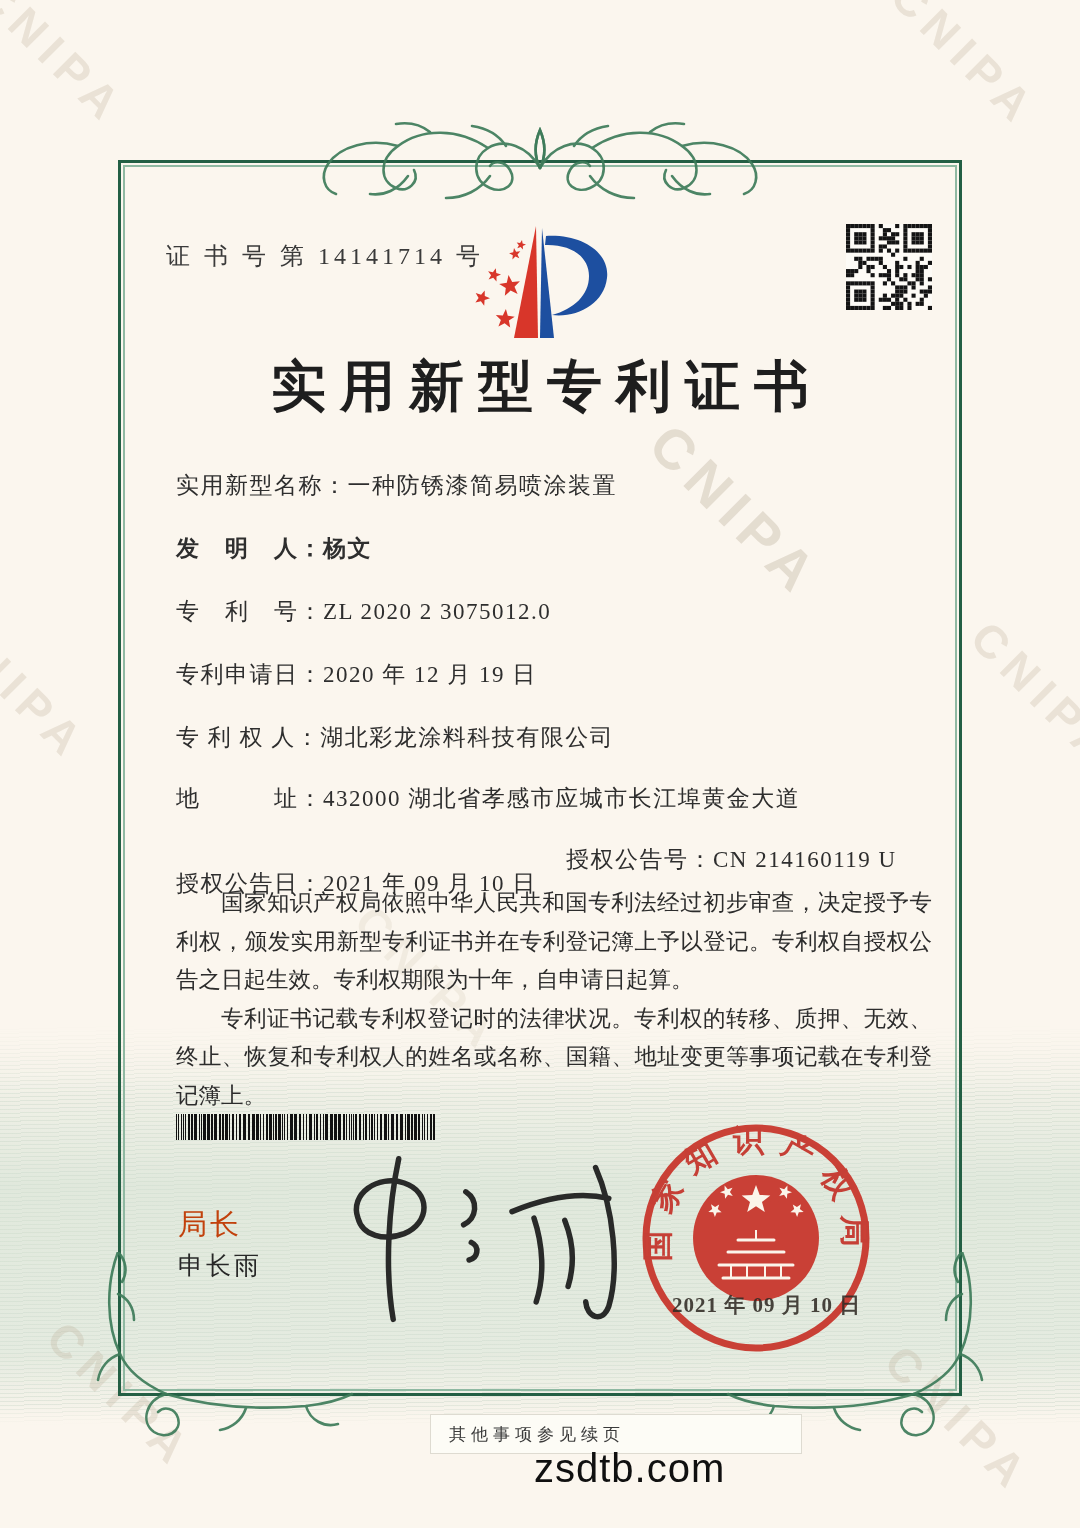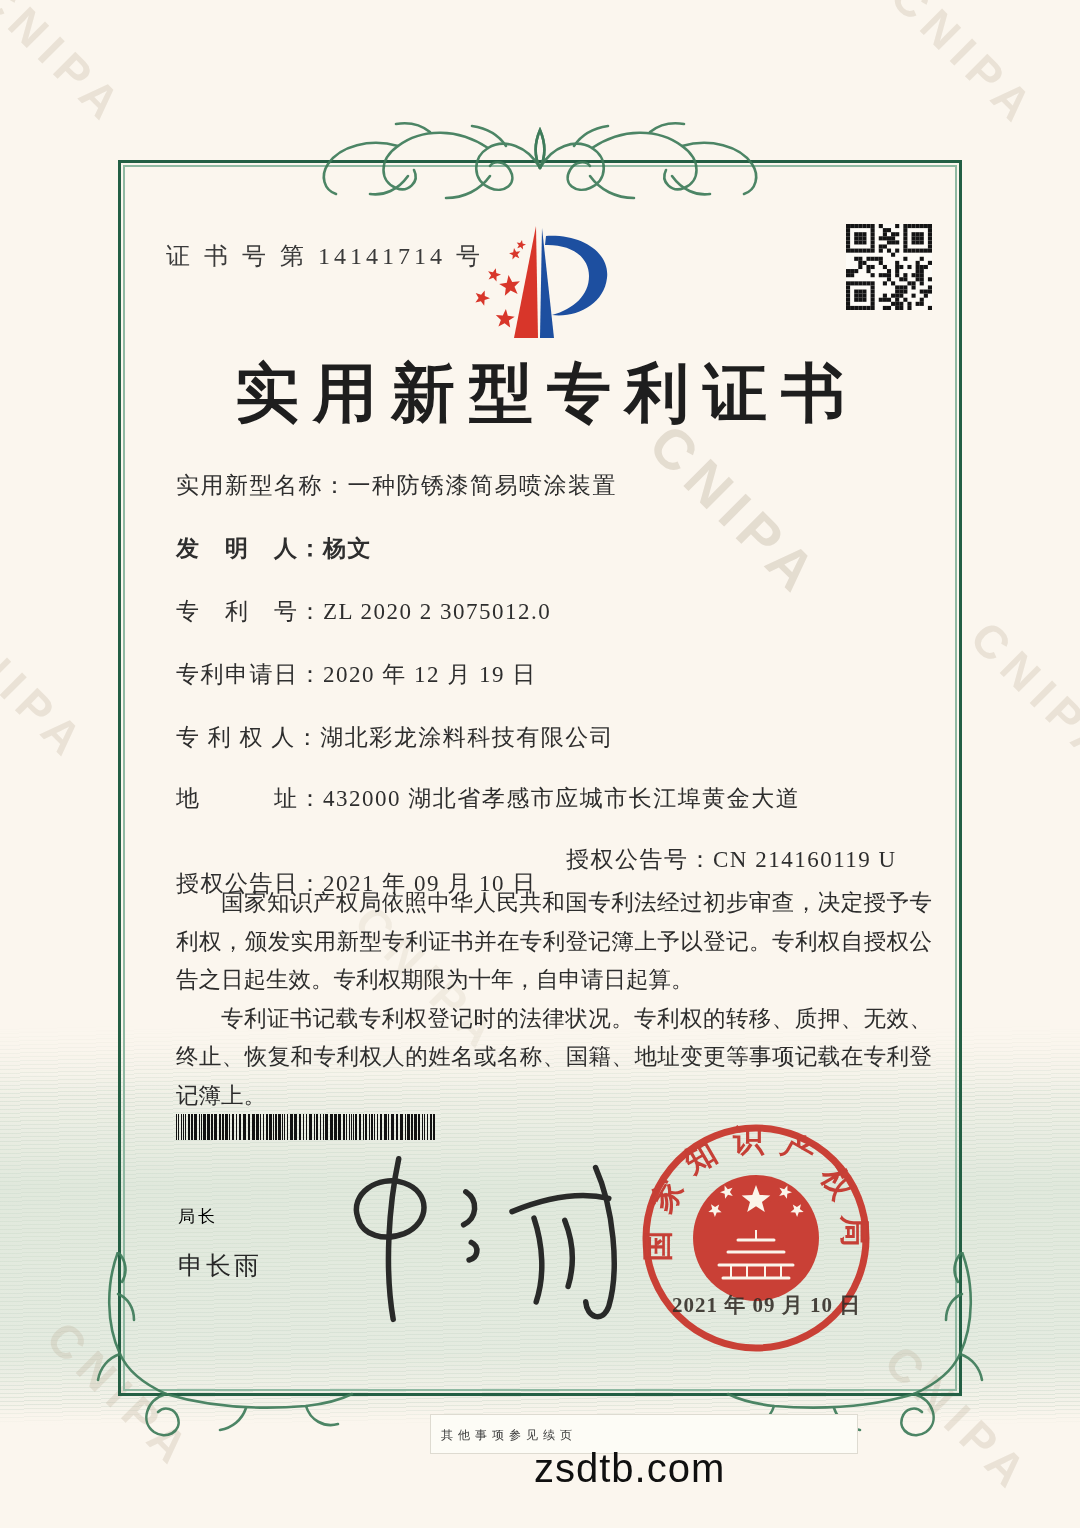--- a/index.html
+++ b/index.html
@@ -16,38 +16,38 @@
   .frame{position:absolute;left:118px;top:160px;width:838px;height:1230px;
          border:3px solid #235f44;}
   .frame-inner{position:absolute;left:2px;top:2px;right:2px;bottom:2px;border:2px solid #8fb9a2;}
   
   .wm{position:absolute;font-family:"Liberation Sans",sans-serif;font-weight:bold;
       transform:rotate(45deg);color:rgba(186,171,148,.26);letter-spacing:9px;
       font-size:46px;pointer-events:none;white-space:nowrap;}
   .wm.big{font-size:56px;color:rgba(176,163,140,.30);}
   .wm.faint{color:rgba(190,178,158,.16);}
   .cert-no{position:absolute;left:166px;top:224px;font-size:24px;letter-spacing:4px;color:#3a3a3a;margin-top:16px;}
-  .title{position:absolute;left:0;top:350px;width:100%;text-align:center;font-size:64px;
+  .title{position:absolute;left:0;top:350px;width:100%;text-align:center;font-size:55px;
          font-weight:bold;letter-spacing:14px;text-indent:14px;color:#1e1e1e;}
   .row{position:absolute;left:176px;font-size:23px;letter-spacing:1.5px;color:#2e2e2e;white-space:pre;}
   .grant-no{position:absolute;left:566px;font-size:23px;letter-spacing:1.5px;color:#2e2e2e;white-space:pre;}
   .body-text{position:absolute;left:176px;top:884px;width:756px;font-size:22.5px;
              line-height:38.5px;text-align:justify;color:#2c2c2c;}
   .body-text p{margin:0;text-indent:2em;}
   .director-label{position:absolute;left:178px;top:1205px;font-family:Liberation Sans, sans-serif;
-                  font-size:17px;letter-spacing:3px;color:#000000;}
+                  font-size:29px;letter-spacing:3px;color:#c2410c;}
   .director-name{position:absolute;left:178px;top:1249px;font-family:"Liberation Sans",sans-serif;
                  font-size:25px;letter-spacing:3px;color:#272727;}
   .seal-date{position:absolute;left:672px;top:1291px;font-size:21px;font-weight:bold;
              letter-spacing:1px;color:rgba(48,42,36,.88);white-space:pre;}
   .page-info{position:absolute;left:0;top:1347px;width:100%;text-align:center;font-size:19px;
              letter-spacing:4px;color:#3a3a3a;}
-  .note-box{position:absolute;left:430px;top:1414px;width:428px;height:40px;background:#fdfcf6;
-            border:1px solid rgba(185,180,163,.45);font-size:12px;letter-spacing:5px;color:#3a3a3a;
-            line-height:40px;padding-left:10px;box-sizing:border-box;}
+  .note-box{position:absolute;left:430px;top:1414px;width:372px;height:40px;background:#fdfcf6;
+            border:1px solid rgba(185,180,163,.45);font-size:17px;letter-spacing:5px;color:#3a3a3a;
+            line-height:40px;padding-left:18px;box-sizing:border-box;}
   .site-wm{position:absolute;left:534px;top:1446px;font-family:"Liberation Sans",sans-serif;
            font-size:40px;color:#101010;letter-spacing:1px;}
   .logo{position:absolute;left:450px;top:214px;}
   .qr{position:absolute;left:846px;top:224px;}
   .barcode{position:absolute;left:176px;top:1114px;}
   .signature{position:absolute;left:292px;top:1150px;}
   .seal{position:absolute;left:630px;top:1112px;}
   .orn-top{position:absolute;left:290px;top:116px;}
   .orn-bl{position:absolute;left:94px;top:1252px;}
   .orn-br{position:absolute;left:726px;top:1252px;transform:scaleX(-1);}

